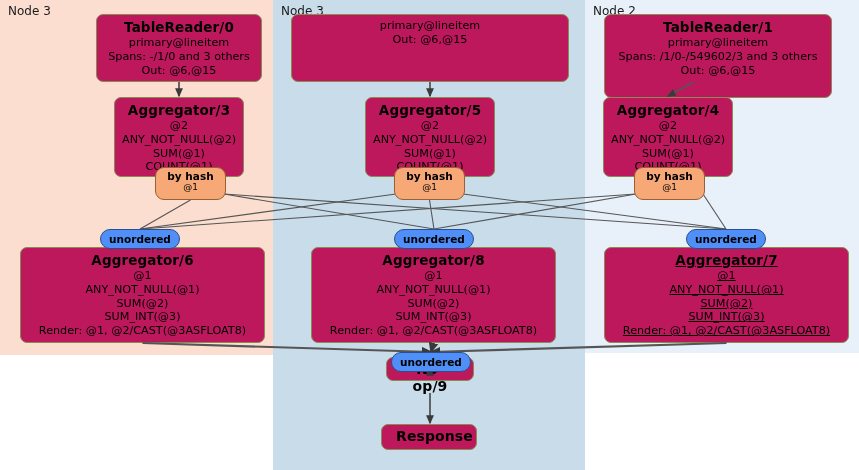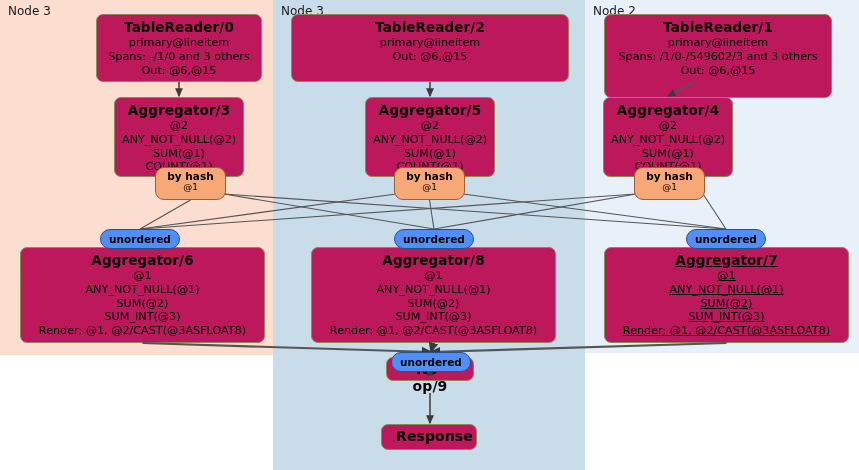--- a/index.html
+++ b/index.html
@@ -151,21 +151,20 @@
     </svg>
 
   <div id="boxes">
       <div class="proc-box" style="left: 96px; top: 14px; width: 166px; height: 68px;">
         <span class="proc-title">TableReader/0</span>
         <span class="proc-line">primary@lineitem</span>
         <span class="proc-line">Spans: -/1/0 and 3 others</span>
         <span class="proc-line">Out: @6,@15</span>
       </div>
       <div class="proc-box" style="left: 291px; top: 14px; width: 278px; height: 68px;">
-        <span class="proc-title">TableReader/2</span>
         <span class="proc-line">primary@lineitem</span>
         <span class="proc-line">Out: @6,@15</span>
       </div>
       <div class="proc-box" style="left: 604px; top: 14px; width: 228px; height: 84px;">
         <span class="proc-title">TableReader/1</span>
         <span class="proc-line">primary@lineitem</span>
         <span class="proc-line">Spans: /1/0-/549602/3 and 3 others</span>
         <span class="proc-line">Out: @6,@15</span>
       </div>
       <div class="proc-box" style="left: 114px; top: 97px; width: 130px; height: 80px;">

